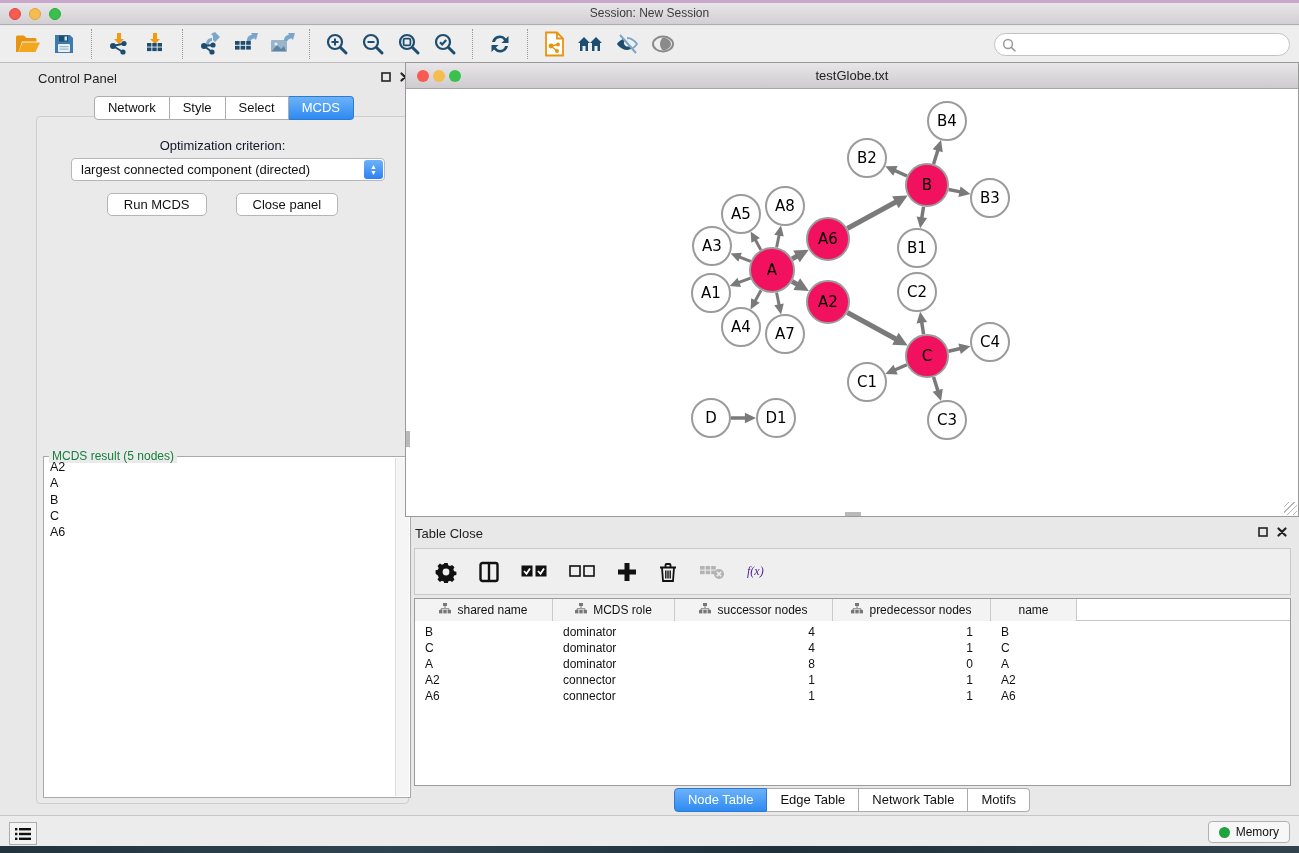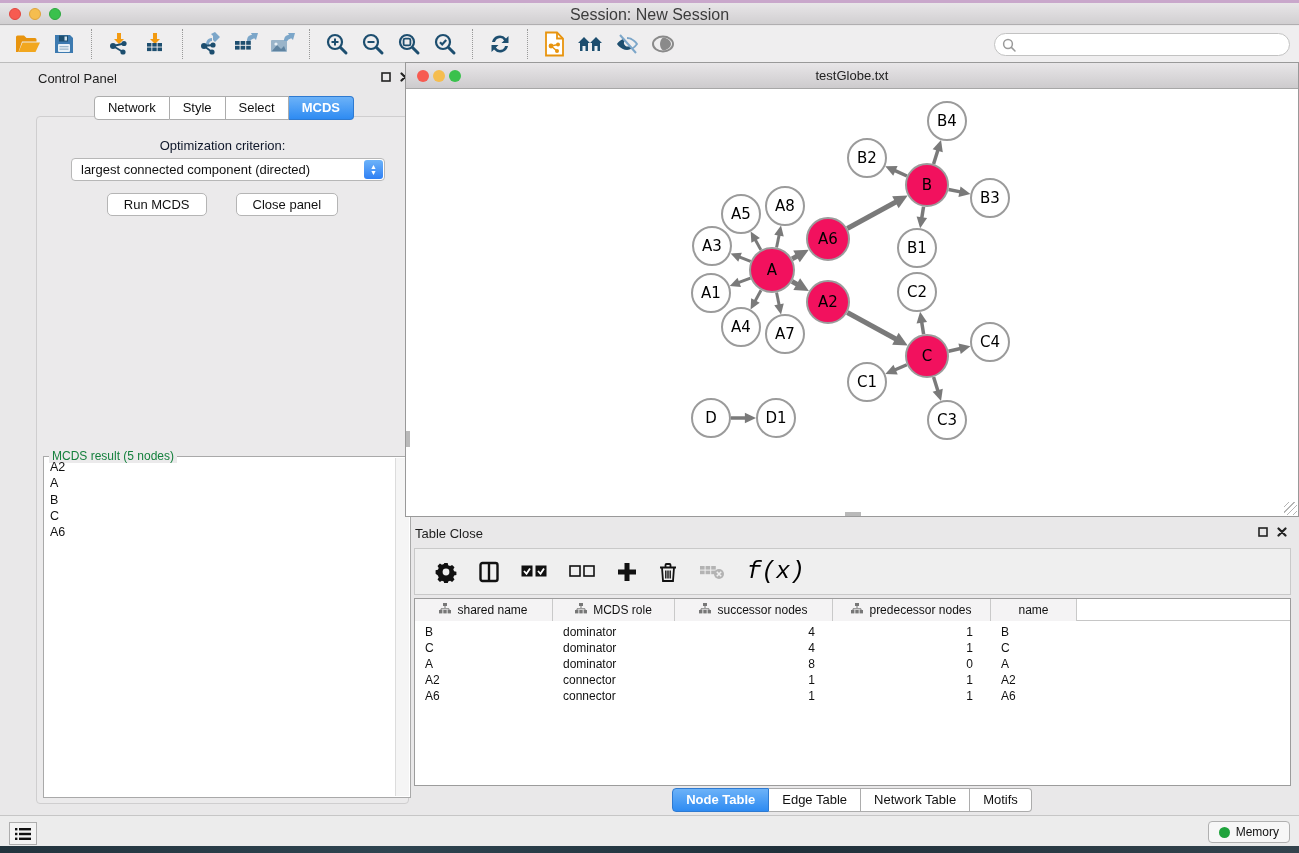--- a/index.html
+++ b/index.html
@@ -7,21 +7,21 @@
   .screen { position:relative; width:1299px; height:853px; background:#e9e8e9; overflow:hidden; font-family:"Liberation Sans", sans-serif; }
 
   
   .desktop-top { position:absolute; top:0; left:0; right:0; height:3px; background:#c9a7cb; }
   .titlebar { position:absolute; top:3px; left:0; right:0; height:22px;
     background:linear-gradient(#e8e6e8,#d1cfd1); border-bottom:1px solid #b0aeb0; }
   .tl-dot { position:absolute; top:5px; width:12px; height:12px; border-radius:50%; }
   .titlebar .t-red   { left:9px;  background:#f75b51; border:0.5px solid #e14640; }
   .titlebar .t-yel   { left:29px; background:#f5bd4f; border:0.5px solid #dfa33c; }
   .titlebar .t-grn   { left:49px; background:#3ac14d; border:0.5px solid #2da83f; }
-  .titlebar-title { position:absolute; left:0; right:0; top:3px; text-align:center; font-size:16px; color:#3c3c3c; }
+  .titlebar-title { position:absolute; left:0; right:0; top:3px; text-align:center; font-size:12px; color:#3c3c3c; }
 
   
   .toolbar { position:absolute; top:26px; left:0; right:0; height:37px; background:#efeeef;
     border-bottom:1px solid #bcbcbc; display:flex; align-items:center; }
   .tb-btn { width:36px; height:32px; display:flex; align-items:center; justify-content:center; flex:0 0 auto; }
   .tb-sep { width:1px; height:30px; border-left:1px dotted #999; margin:0 9px; flex:0 0 auto; }
   .tb-spacer { flex:1 1 auto; }
   .searchbox { position:relative; width:296px; height:23px; margin-right:9px; background:#fff;
     border:1px solid #c2c2c2; border-radius:12px; flex:0 0 auto; }
   .searchbox svg { position:absolute; left:7px; top:4px; }
@@ -30,21 +30,21 @@
 
   
   .control-panel { position:absolute; left:0; top:63px; width:392px; height:751px;margin-left:28px; }
   .cp-title { position:absolute; left:10px; top:8px; font-size:13px; color:#1d1d1d; }
   .panel-icons { position:absolute; right:10px; top:9px; display:flex; gap:9px; align-items:center; }
   .seg-tabs { position:absolute; top:33px; left:0; right:0; display:flex; justify-content:center; z-index:3; }
   .seg-tab { font-size:13px; padding:3px 13px 4px; background:#fff; border:1px solid #acacac; border-left:none;
     color:#111; cursor:default; }
   .seg-tab:first-child { border-left:1px solid #acacac; border-radius:4px 0 0 4px; }
   .seg-tab:last-child { border-radius:0 4px 4px 0; }
-  .seg-tab.active { background:linear-gradient(#6cb2f8,#2e8bf2); border-color:#2e7ad1; color:#fff;font-weight:bold; }
+  .seg-tab.active { background:linear-gradient(#6cb2f8,#2e8bf2); border-color:#2e7ad1; color:#fff; }
   .cp-body { position:absolute; left:8px; right:11px; top:53px; bottom:10px; background:#ebeaeb;
     border:1px solid #cfcecf; border-radius:4px; }
   .opt-label { position:absolute; top:21px; left:0; right:0; text-align:center; font-size:13px; color:#0f172a; }
   .dropdown { position:absolute; left:34px; top:41px; width:314px; height:23px; background:#fff;
     border:1px solid #b7b7b7; border-radius:4px; }
   .dropdown .dd-text { position:absolute; left:9px; top:3px; font-size:13px; color:#111; }
   .dd-stepper { position:absolute; right:1px; top:1px; width:19px; height:19px; border-radius:3px;
     background:linear-gradient(#6db3f9,#2f80f4); display:flex; flex-direction:column; align-items:center; justify-content:center; }
   .dd-stepper span { color:#fff; font-size:7px; line-height:6px; }
   .cp-buttons { position:absolute; top:76px; left:0; right:0; display:flex; justify-content:center; gap:29px; }
@@ -70,21 +70,21 @@
   .nub-h { position:absolute; left:439px; bottom:0; width:16px; height:4px; background:#b9b9b9; }
   .resize-grip { position:absolute; right:1px; bottom:1px; width:13px; height:13px;
     background:repeating-linear-gradient(135deg, transparent 0 3px, #b5b5b5 3px 4px); }
 
   
   .table-panel { position:absolute; left:405px; top:520px; width:894px; height:293px; }
   .tp-title { position:absolute; left:10px; top:6px; font-size:13px; color:#1d1d1d; }
   .tp-toolbar { position:absolute; left:9px; right:8px; top:28px; height:47px; background:#efefef; border:1px solid #c9c9c9;
     display:flex; align-items:center; gap:22px; padding-left:20px; }
   .tpi { display:flex; align-items:center; justify-content:center; }
-  .fx { font-family:Liberation Mono, monospace; font-style:italic; font-size:24px; color:#000000; }
+  .fx { font-family:Liberation Serif, serif; font-style:italic; font-size:12px; color:#4c1d95; }
   .tp-table { position:absolute; left:9px; right:8px; top:78px; height:188px; background:#fff; border:1px solid #9c9c9c; overflow:hidden; }
   .tp-head { display:flex; height:22px; border-bottom:1px solid #c6c6c6; }
   .th-cell { height:22px; background:#f4f3f4; border-right:1px solid #c9c9c9; display:flex; align-items:center;
     justify-content:center; gap:6px; font-size:12px; color:#111; }
   .tp-rows { padding-top:3px; }
   .t-row { display:flex; height:16px; }
   .t-cell { font-size:12px; color:#111; line-height:16px; overflow:hidden; white-space:nowrap; }
   .t-cell.left { padding-left:10px; text-align:left; }
   .t-cell.right { padding-right:18px; text-align:right; }
   .tp-tabs { position:absolute; left:0; right:0; top:268px; display:flex; justify-content:center; }

